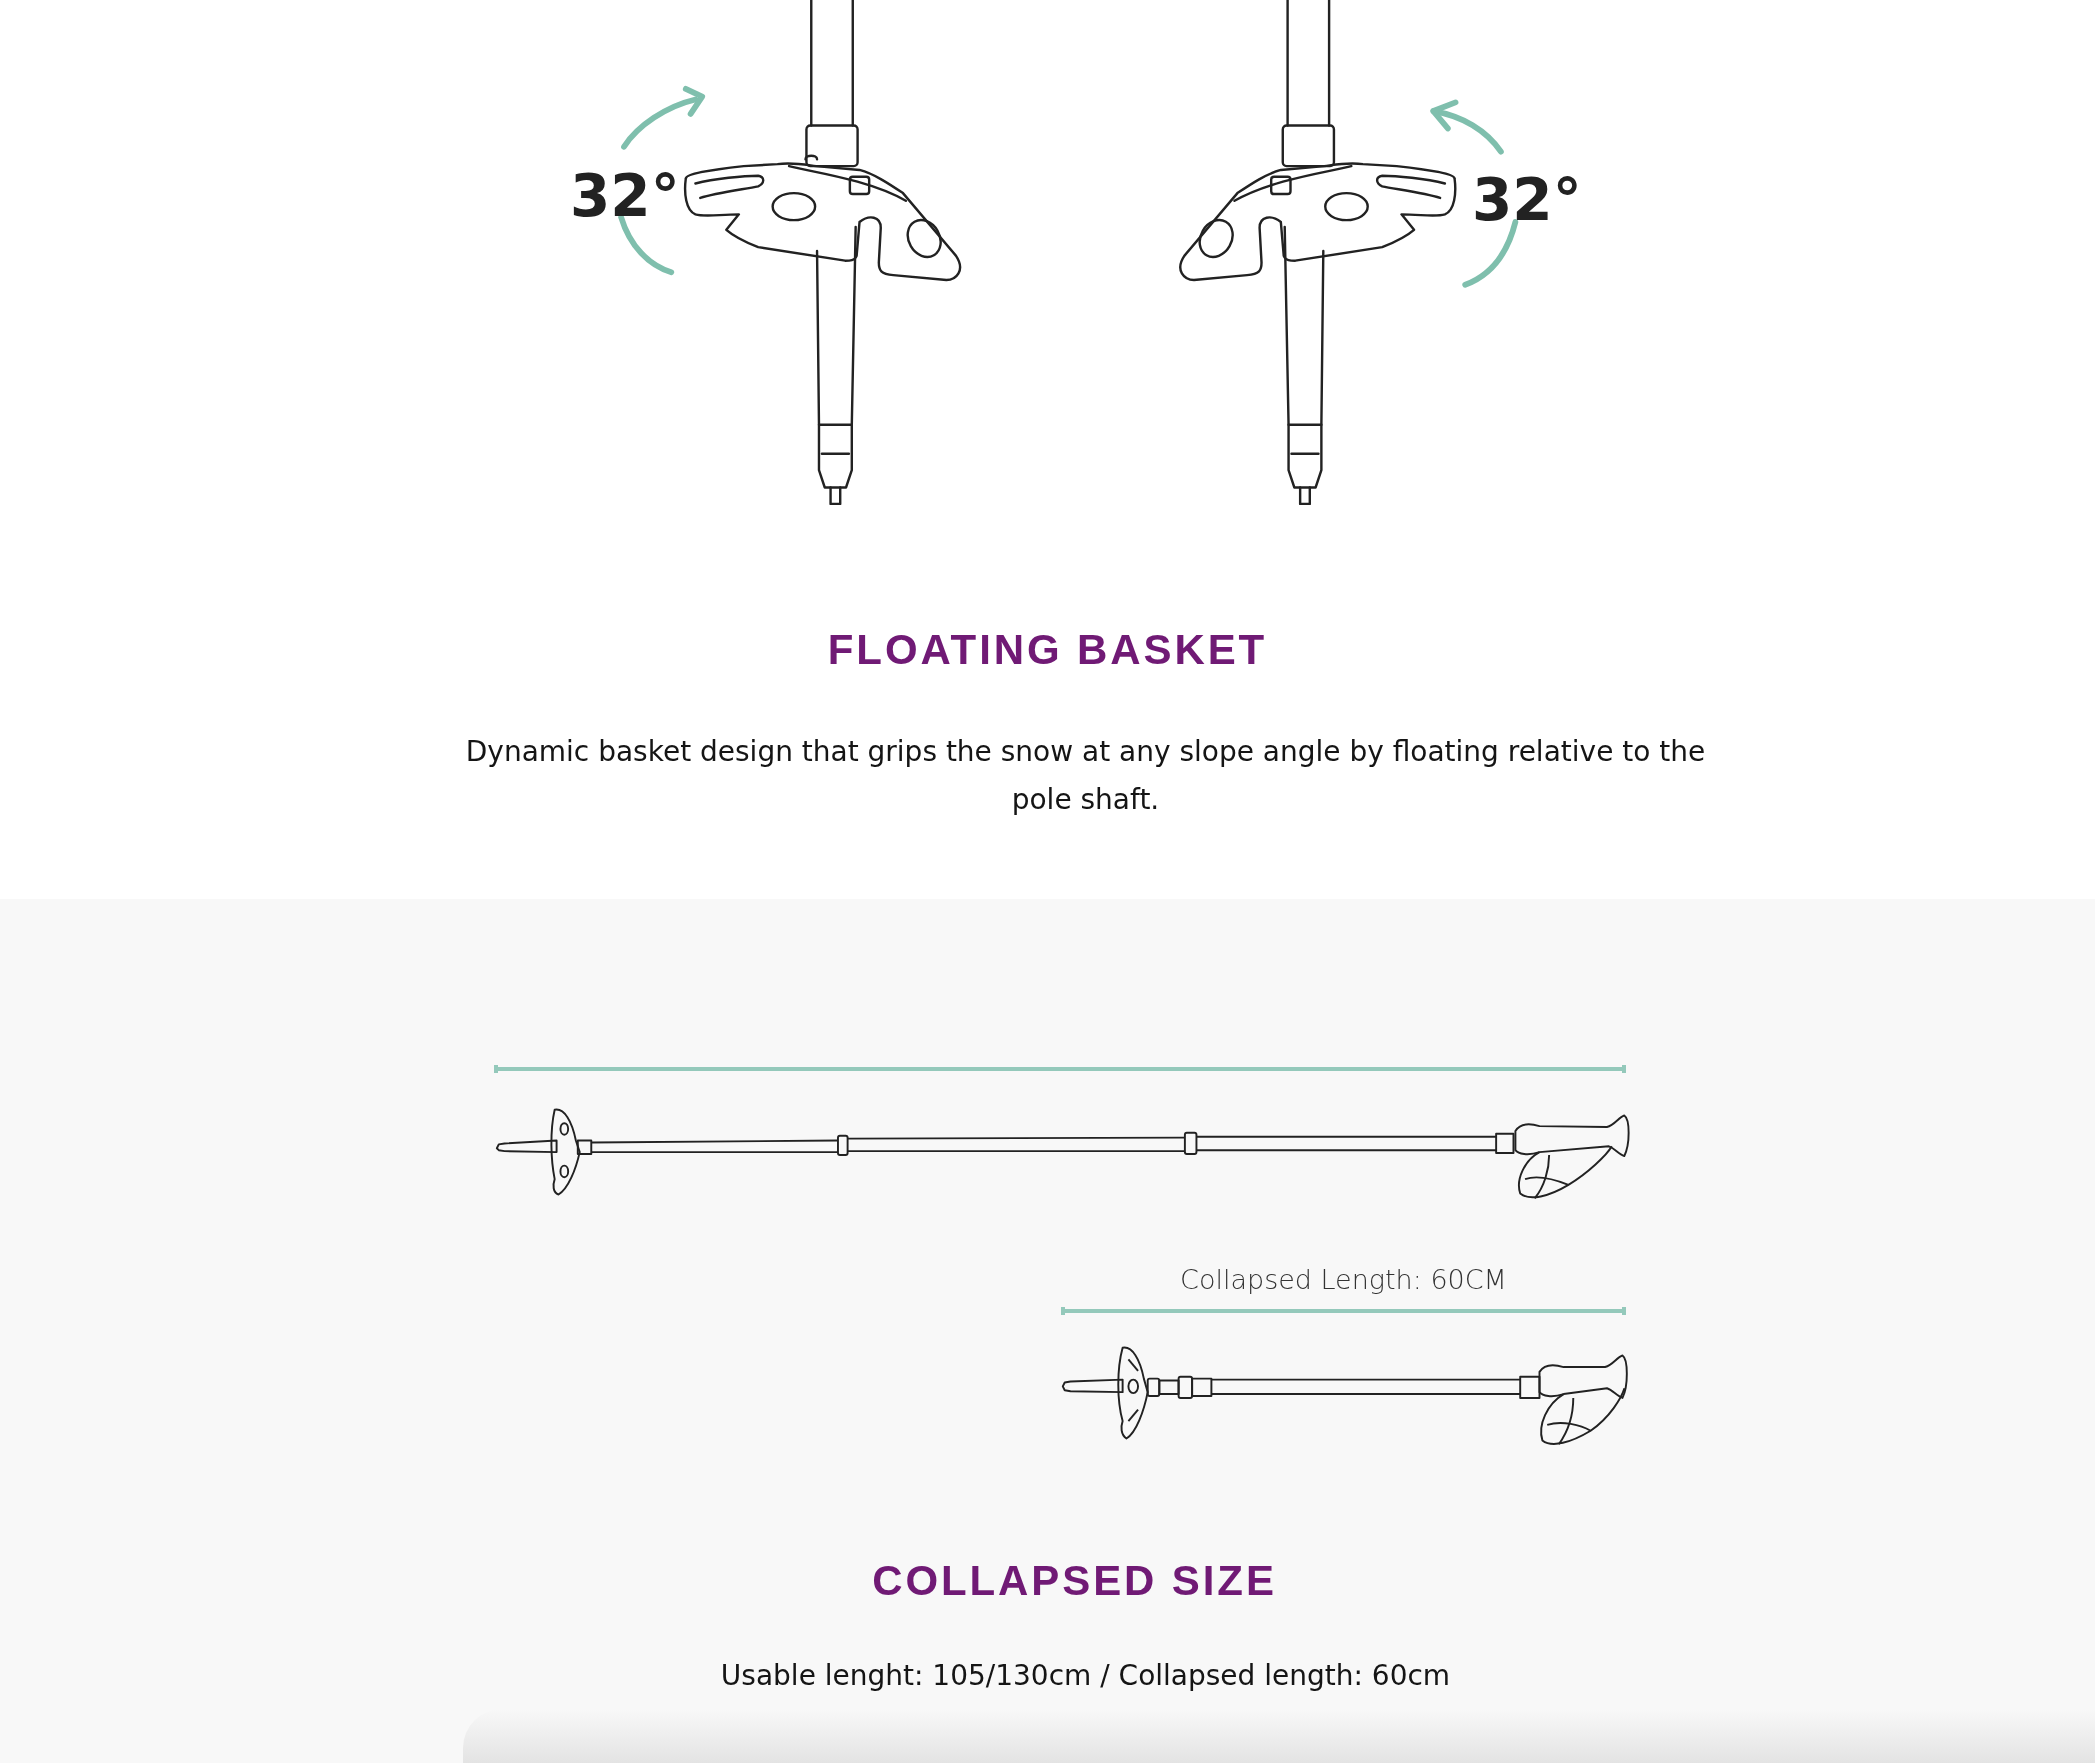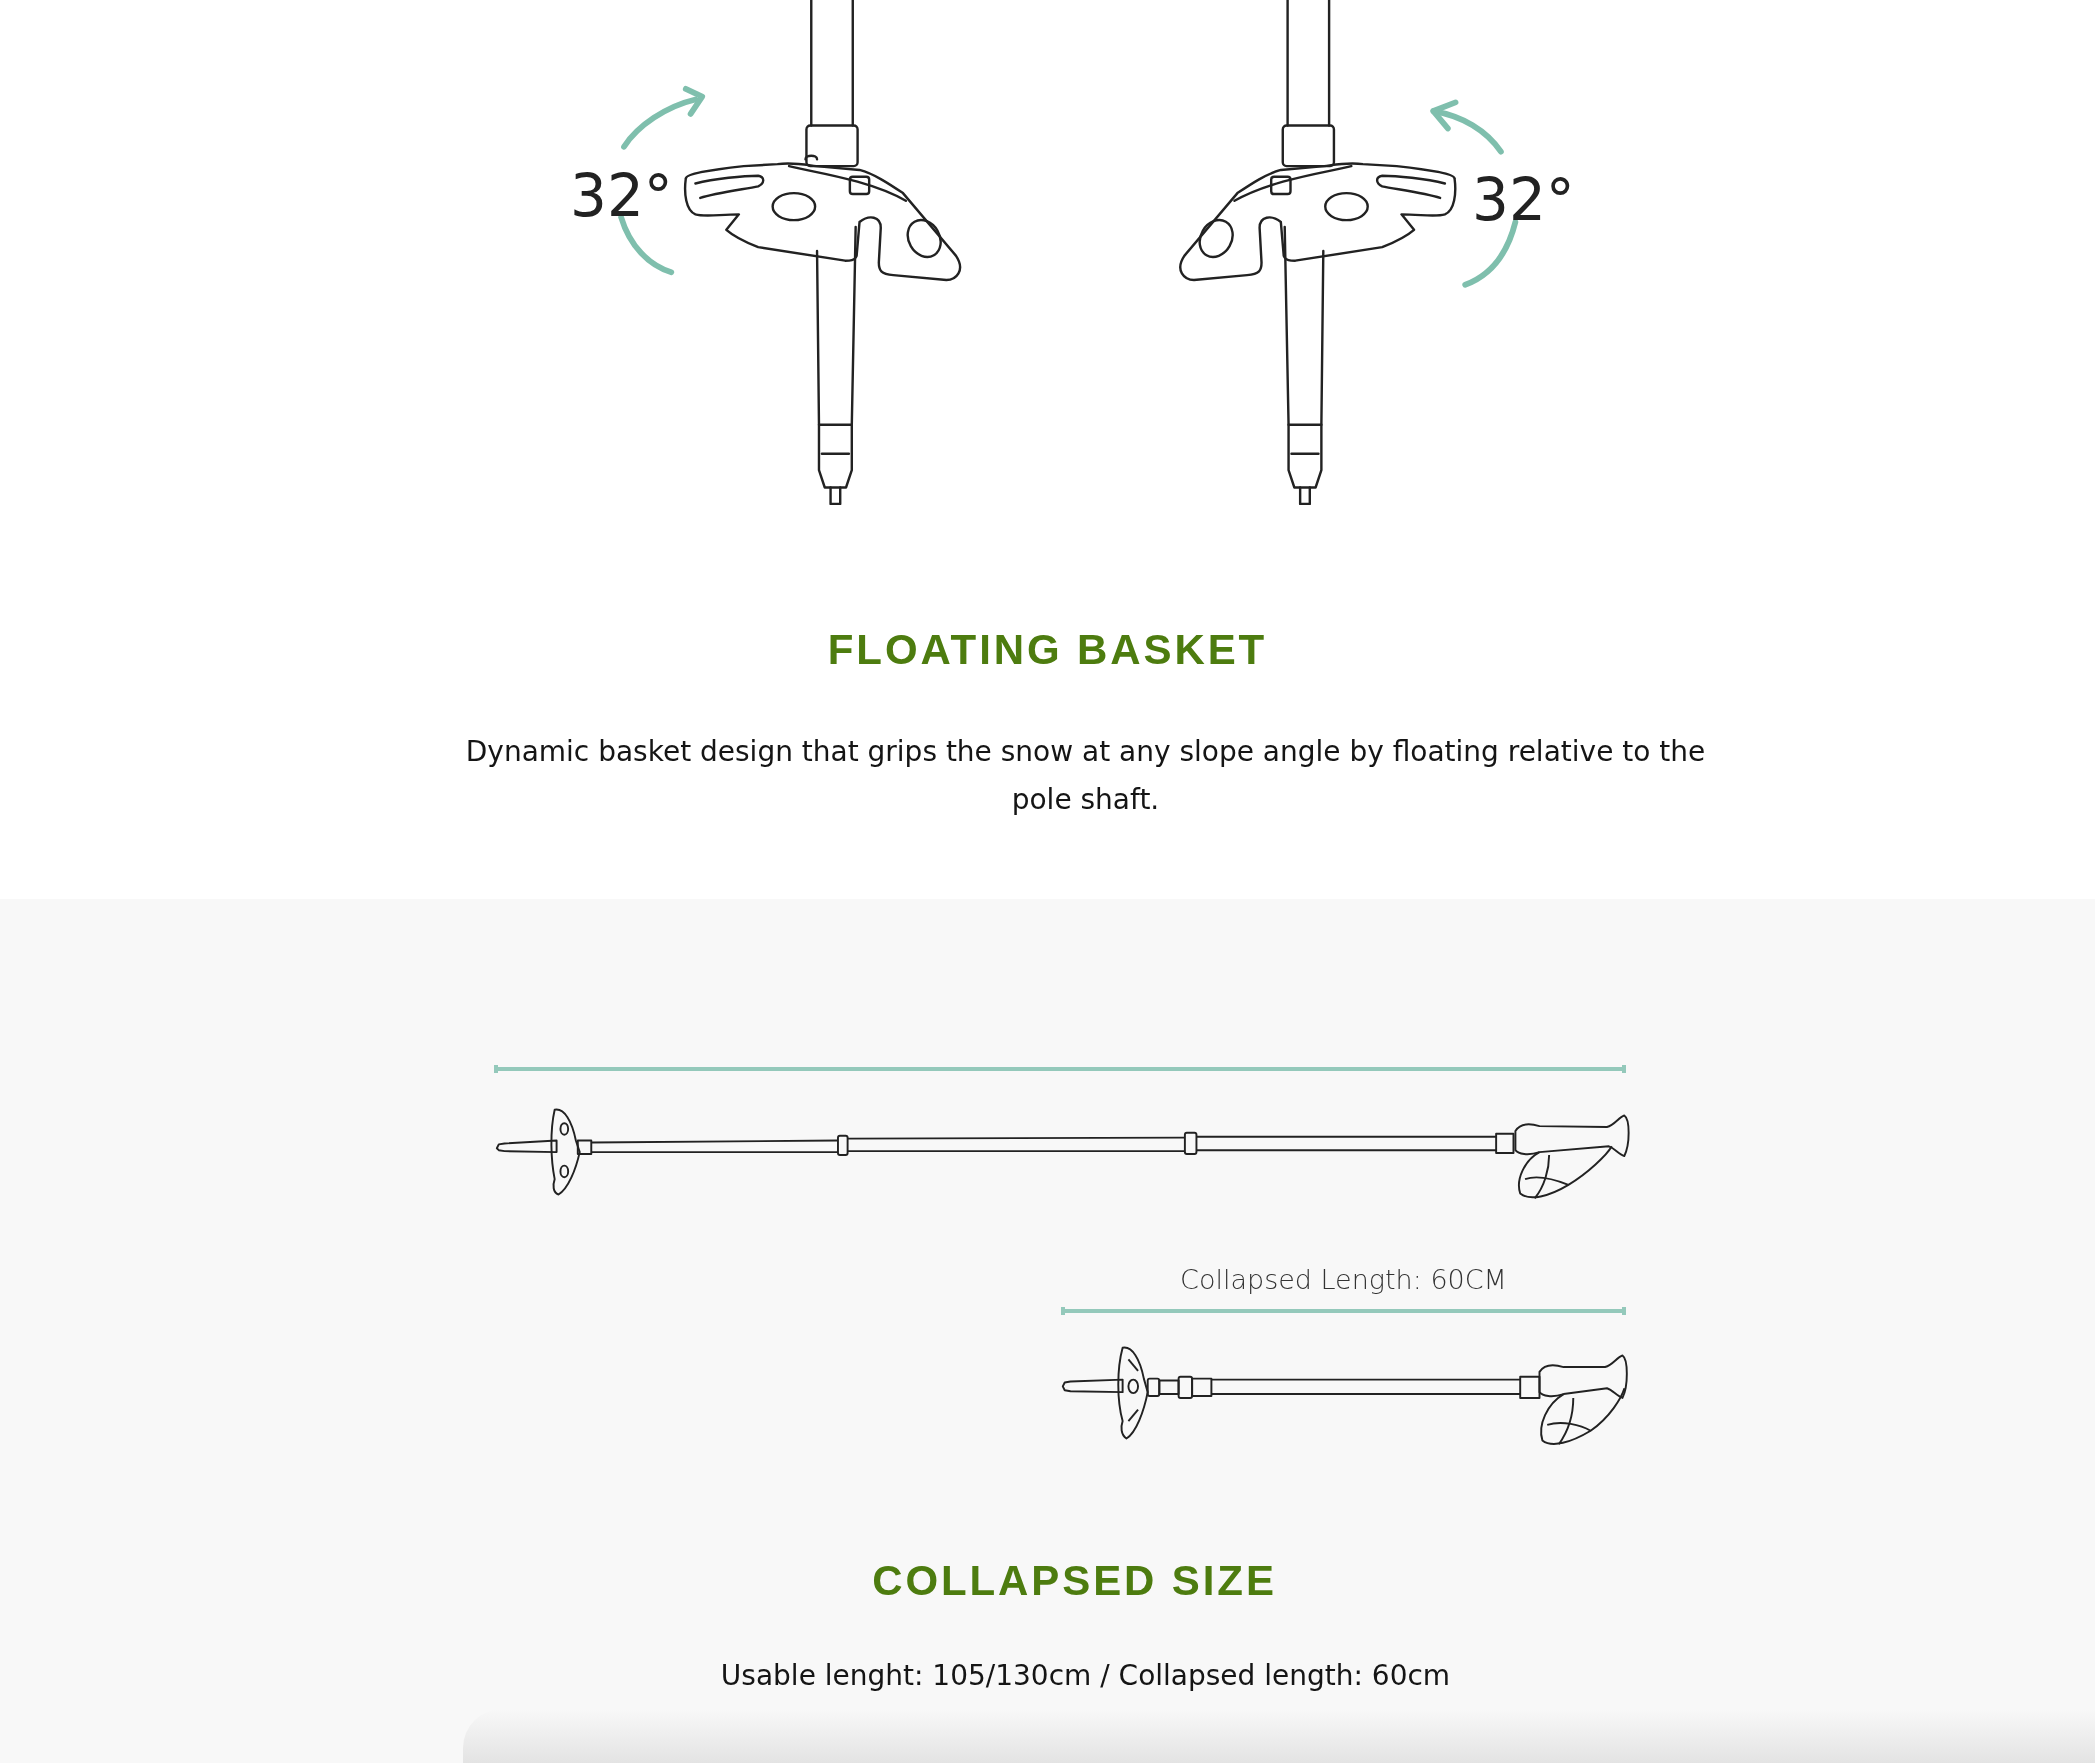--- a/index.html
+++ b/index.html
@@ -11,40 +11,40 @@
   .section-bottom { position:absolute; left:0; top:899px; width:2095px; height:864px; background:#f8f8f8; }
   .fade-bottom {
     position:absolute; left:463px; top:1709px; width:1632px; height:54px;
     background:linear-gradient(to bottom, rgba(235,235,235,0), rgba(225,225,225,0.9));
     border-top-left-radius:39px;
   }
   .illus { position:absolute; }
   .heading {
     position:absolute; left:0; width:2095px; text-align:center;
     font-family:"Liberation Sans", sans-serif; font-weight:700; font-size:42px;
-    letter-spacing:2.9px; color:#4d7c0f;
+    letter-spacing:2.9px; color:#701a75;
   }
   .para {
     position:absolute; left:0; width:2095px; text-align:center;
     font-family:"DejaVu Sans", sans-serif; font-size:28px; line-height:48px;
     color:#151515;
     padding-left:38px;
   }
   .measure-label {
     position:absolute; font-family:"DejaVu Sans", sans-serif; font-size:27px;
     color:#333; text-align:center; font-weight:300;
   }
   .measure-line { position:absolute; height:3.9px; background:#94c9bb; }
   .measure-line::before, .measure-line::after {
     content:""; position:absolute; top:-1.9px; width:3.9px; height:7.7px; background:#94c9bb;
   }
   .measure-line::before { left:0; }
   .measure-line::after { right:0; }
   .angle-label {
-    position:absolute; font-family:"DejaVu Sans", sans-serif; font-weight:400;
+    position:absolute; font-family:"DejaVu Sans", sans-serif; font-weight:700;
     font-size:58px; color:#222;
   }
 </style>
 </head>
 <body>
 
 <div class="section-top">
 
   <svg class="illus" style="left:541px; top:0;" width="444" height="531" viewBox="0 0 460 550">
     <g fill="none" stroke="#222" stroke-width="2.5" stroke-linejoin="round" stroke-linecap="round">

